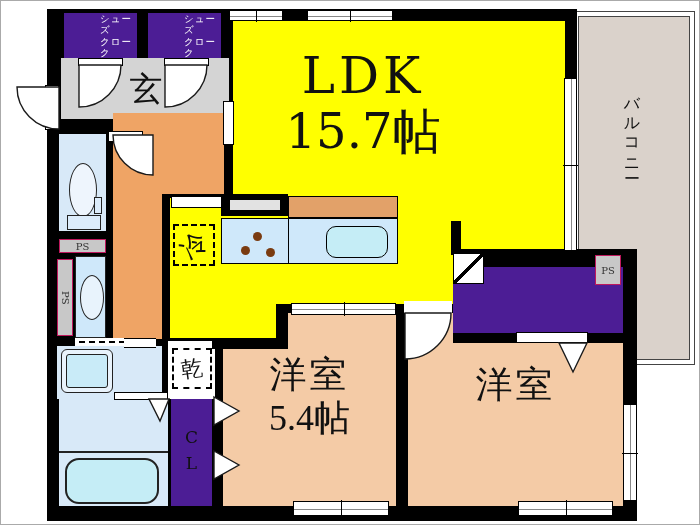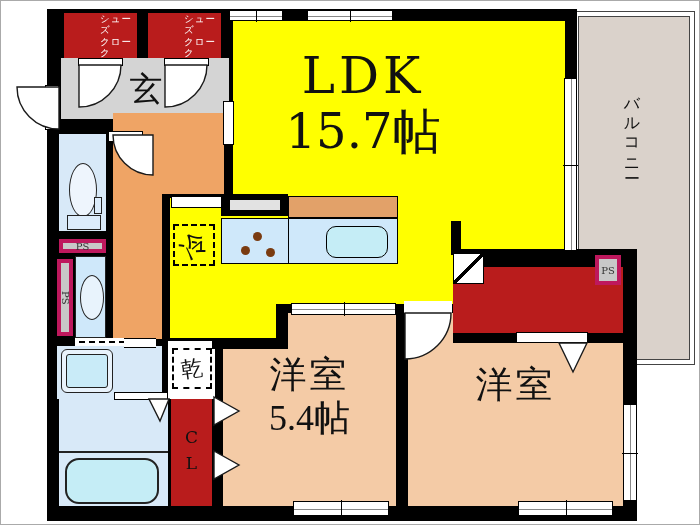--- a/index.html
+++ b/index.html
@@ -3,24 +3,24 @@
 <meta charset="utf-8">
 <style>
   html,body{margin:0;padding:0;background:#fff;}
   #canvas{position:relative;width:700px;height:525px;background:#ffffff;overflow:hidden;
           font-family:"DejaVu Serif","Liberation Serif",serif;box-sizing:border-box;border:1px solid #aaa;}
   .abs{position:absolute;box-sizing:border-box;}
   .wall{background:#000;}
   .yellow{background:#ffff00;}
   .peach{background:#f4cba6;}
   .orange{background:#efa465;}
-  .red{background:#b91c1c;padding-left:36px;}
+  .red{background:#4c1d95;padding-left:36px;}
   .lblue{background:#d8e9f8;}
   .gray{background:#d4d4d4;}
-  .psbox{background:#c8c8c8;border:4px solid #be185d;color:#333;
+  .psbox{background:#c8c8c8;border:1px solid #be185d;color:#333;
          display:flex;align-items:center;justify-content:center;font-size:10px;}
   .doorbar{background:#fff;border:1px solid #000;}
   .window{background:#fff;border:1px solid #000;}
   .wline-h{position:absolute;left:0;right:0;top:50%;height:1px;background:#888;}
   .wline-v{position:absolute;top:0;bottom:0;left:50%;width:1px;background:#888;}
   .wtick-v{position:absolute;top:-2px;bottom:-2px;left:50%;width:1px;background:#000;}
   .wtick-h{position:absolute;left:-2px;right:-2px;top:50%;height:1px;background:#000;}
   .label{color:#111;display:flex;align-items:center;justify-content:center;text-align:center;}
   .vtext{writing-mode:vertical-rl;}
   .shoes-label{color:#fff;font-size:9.5px;line-height:1.2;letter-spacing:1px;

